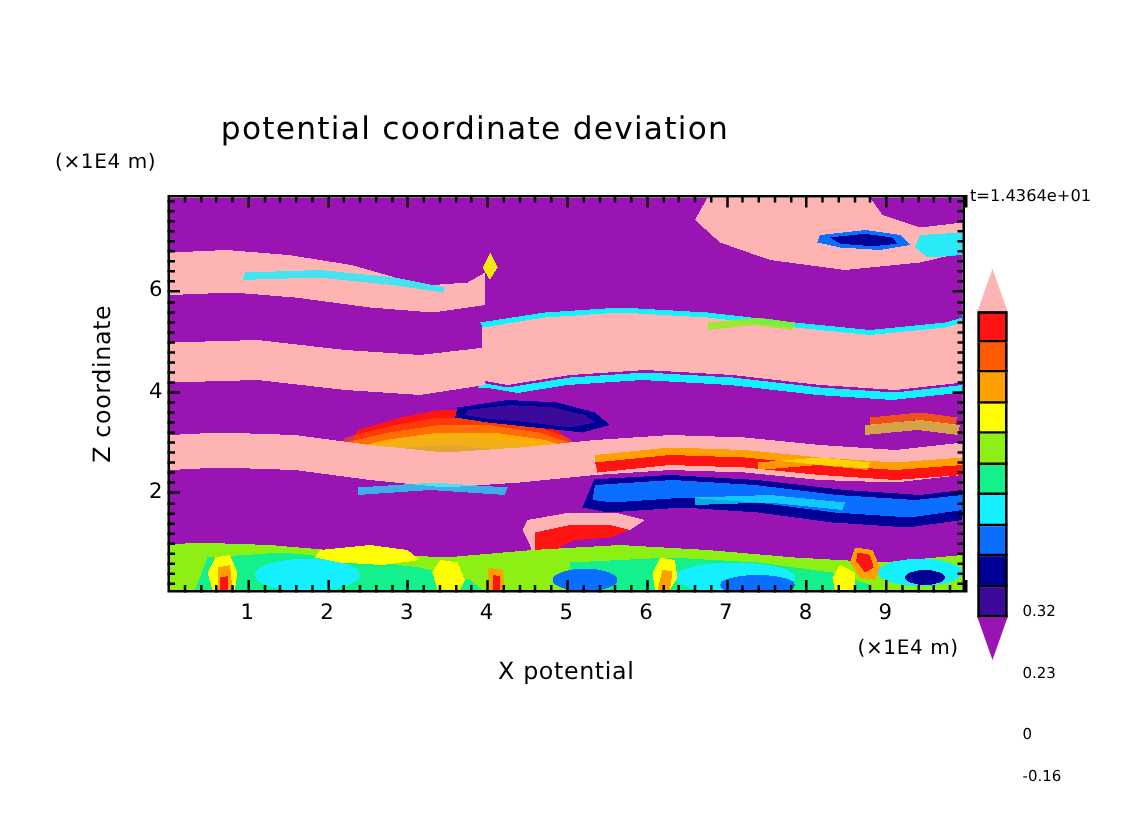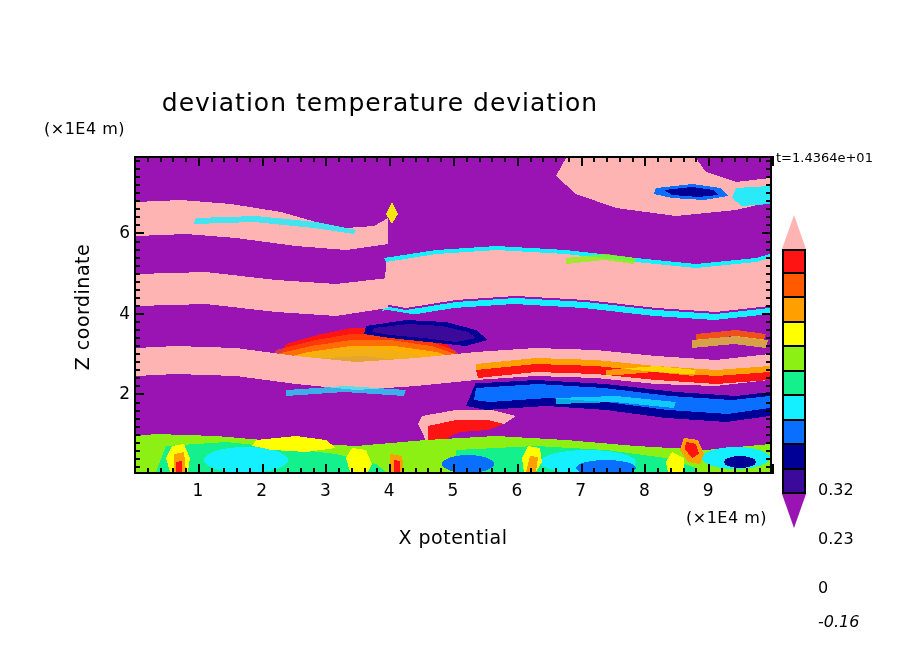--- a/index.html
+++ b/index.html
@@ -31,27 +31,27 @@
   #xaxis-title{position:absolute;left:134px;top:526px;width:638px;text-align:center;
                font-size:19px;letter-spacing:0.5px;}
   #unit-bottom{position:absolute;left:686px;top:508px;font-size:16px;letter-spacing:0.5px;}
 
   #timestamp{position:absolute;left:776px;top:150px;font-size:13px;}
 
   #cbar{position:absolute;left:782px;top:215px;width:24px;}
   .cb-band{width:24px;height:24.5px;border:2px solid #000;border-top:none;
            box-sizing:border-box;}
   .cb-band.first{border-top:2px solid #000;}
-  .cb-lab{position:absolute;left:36px;font-size:16px;transform:translateY(-50%);
+  .cb-lab{position:absolute;left:36px;font-size:12px;transform:translateY(-50%);
           white-space:nowrap;text-align:right;}
 </style>
 </head>
 <body>
 
-<div id="title">deviation temperature deviation</div>
+<div id="title">potential coordinate deviation</div>
 
 <div id="unit-top">(×1E4 m)</div>
 
 <div id="timestamp">t=1.4364e+01</div>
 
 <div id="plot-wrap">
   <div id="field">
     <svg viewBox="0 0 634 314" preserveAspectRatio="none" shape-rendering="crispEdges">
       <defs>
         <clipPath id="cp">
@@ -366,21 +366,21 @@
     <div class="cb-band" style="background: rgb(140, 240, 20);"></div>
     <div class="cb-band" style="background: rgb(20, 240, 140);"></div>
     <div class="cb-band" style="background: rgb(20, 240, 255);"></div>
     <div class="cb-band" style="background: rgb(10, 110, 255);"></div>
     <div class="cb-band" style="background: rgb(0, 0, 150);"></div>
     <div class="cb-band" style="background: rgb(60, 10, 155);"></div>
     <div style="width: 0px; height: 0px; border-left: 12px solid transparent; border-right: 12px solid transparent; border-top: 34px solid rgb(154, 20, 180);"></div>
     <div class="cb-lab" style="top: 273.5px;">0.32</div>
     <div class="cb-lab" style="top: 322.5px;">0.23</div>
     <div class="cb-lab" style="top: 371.5px;">0</div>
-    <div class="cb-lab" style="top: 406px; font-style: italic;">-0.16</div>
+    <div class="cb-lab" style="top: 406px;">-0.16</div>
   </div>
 
 <div class="xlab" style="left: 197.8px;">1</div>
 <div class="xlab" style="left: 261.6px;">2</div>
 <div class="xlab" style="left: 325.4px;">3</div>
 <div class="xlab" style="left: 389.2px;">4</div>
 <div class="xlab" style="left: 453px;">5</div>
 <div class="xlab" style="left: 516.8px;">6</div>
 <div class="xlab" style="left: 580.6px;">7</div>
 <div class="xlab" style="left: 644.4px;">8</div>

